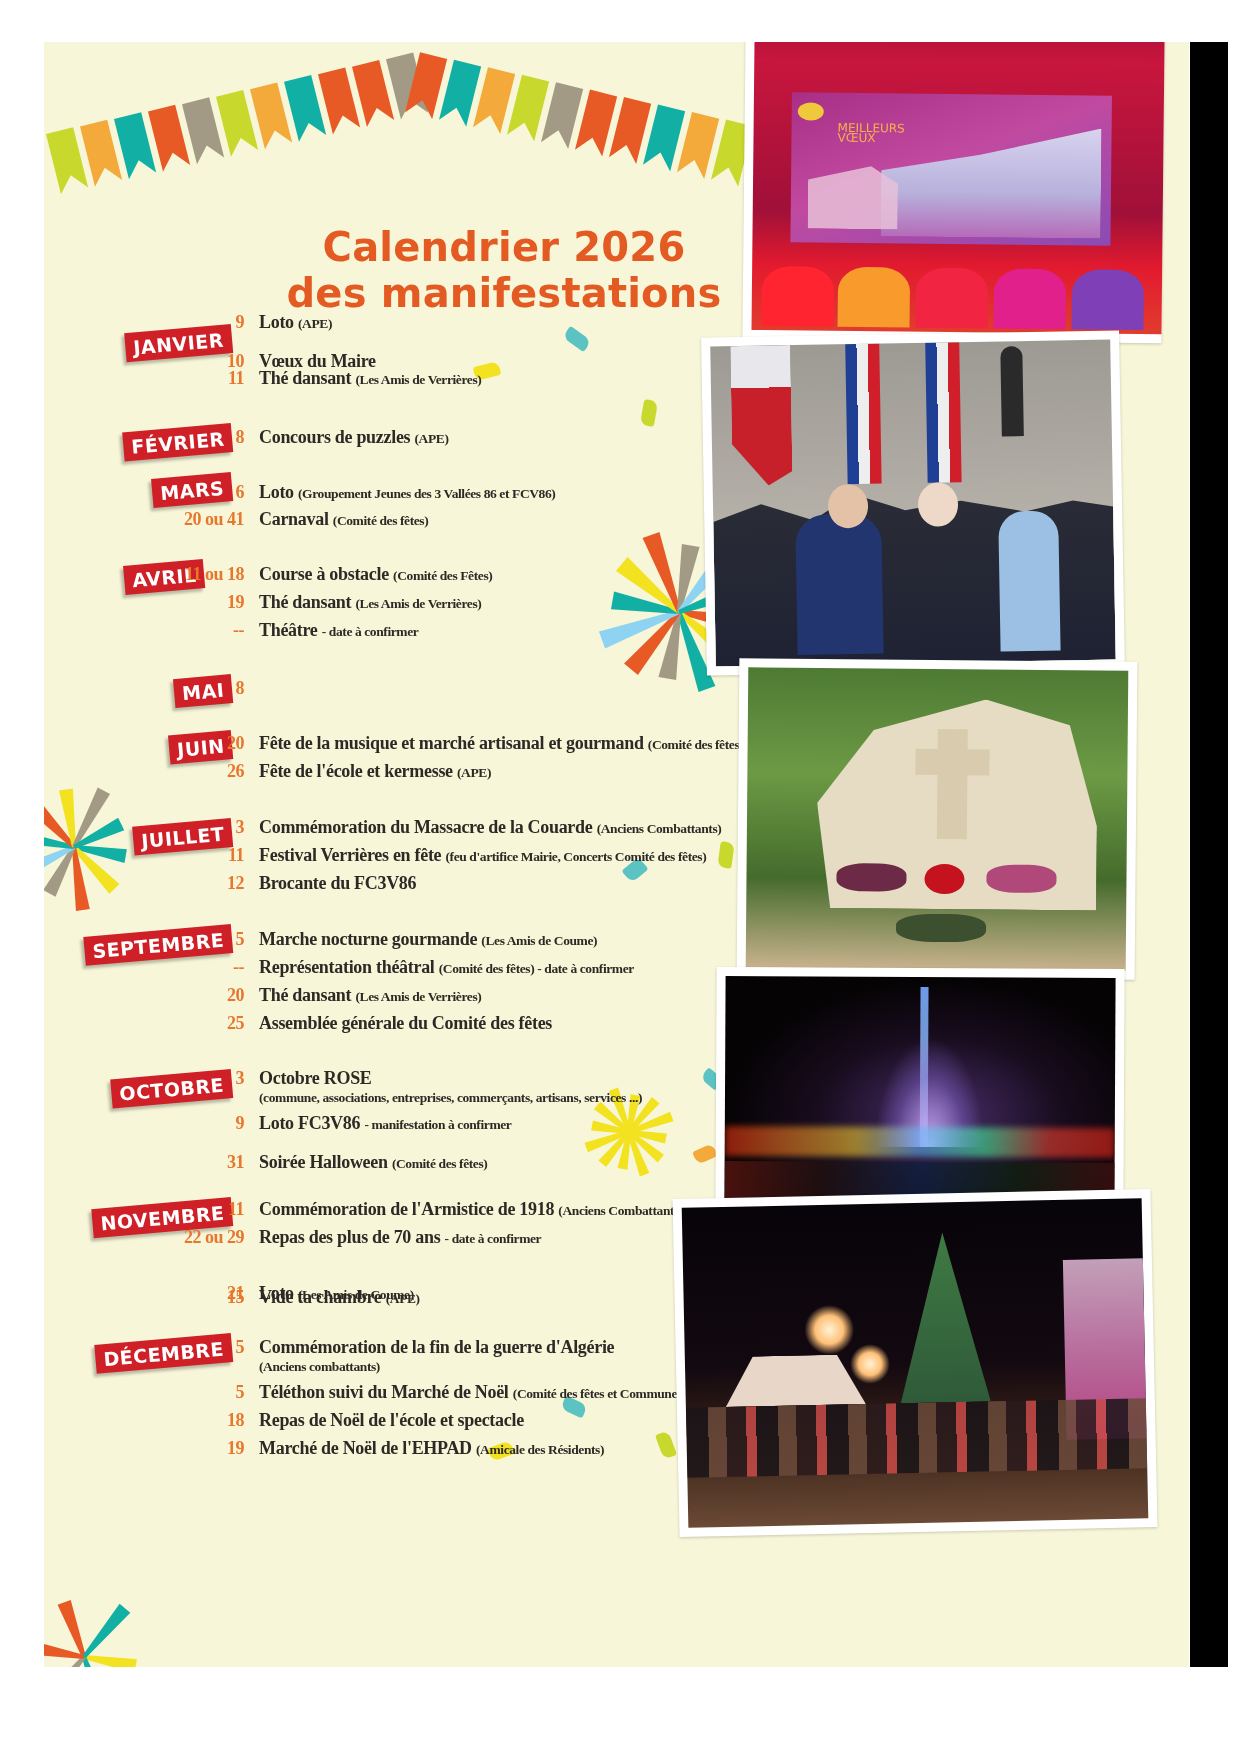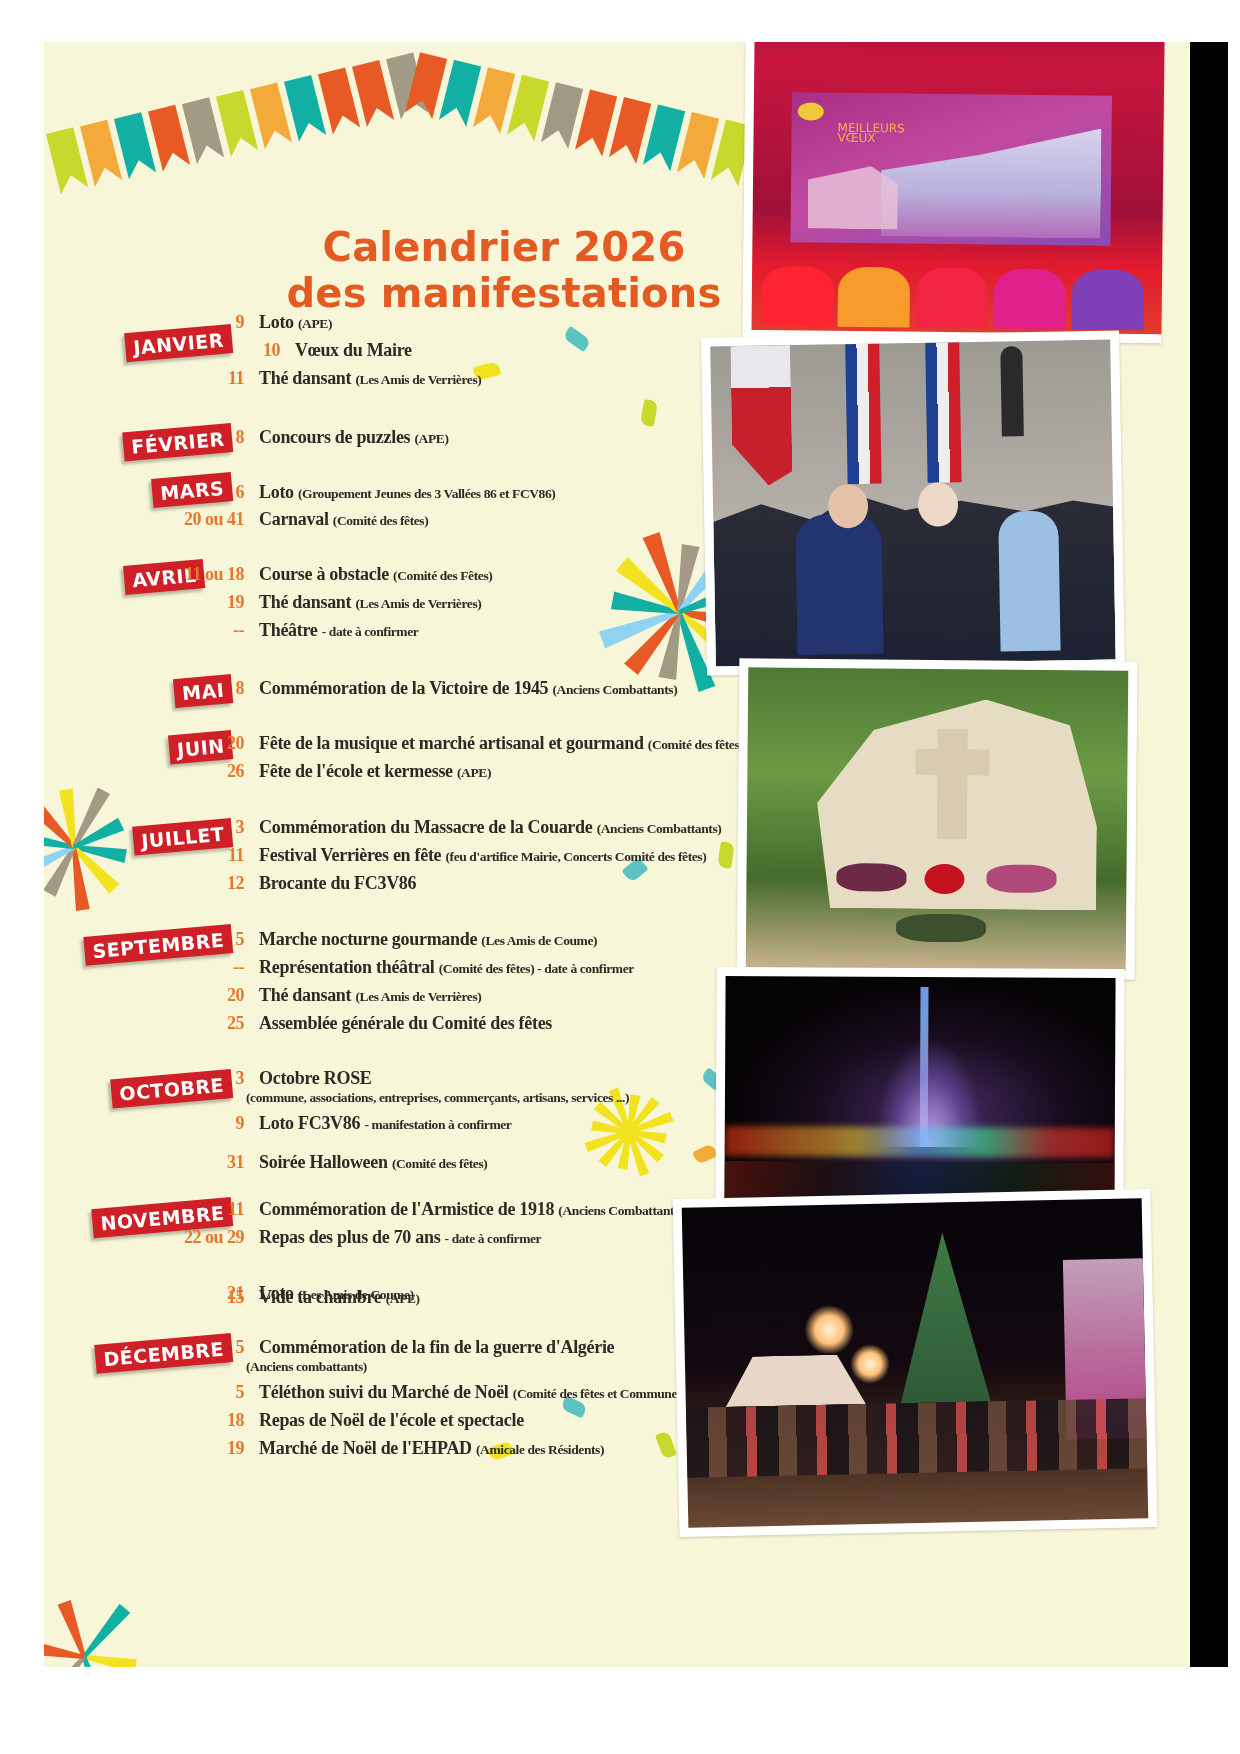--- a/index.html
+++ b/index.html
@@ -11,21 +11,21 @@
   
   .bunting { position: absolute; left: 0; top: 0; width: 770px; height: 190px; }
 
   .title { position: absolute; left: 200px; top: 182px; width: 520px; text-align: center; color: #e35b22; font-family: "DejaVu Sans", sans-serif; font-weight: bold; font-size: 40px; line-height: 46px; letter-spacing: 0.2px; }
   .month-tag { position: absolute; background: #cf2027; color: #fff; font-family: "DejaVu Sans", sans-serif; font-weight: bold; font-size: 19px; padding: 4px 8px 3px 8px; letter-spacing: 0.5px; box-shadow: -3px 3px 3px rgba(0,0,0,0.25); transform: rotate(-5deg); transform-origin: right center; white-space: nowrap; }
 
   .event { position: absolute; left: 0; width: 760px; height: 30px; }
   .event .date { position: absolute; right: 560px; top: 0; color: #e8772e; font-family: "Liberation Serif", serif; font-weight: bold; font-size: 18px; white-space: nowrap; text-align: right; letter-spacing: -0.5px; }
   .event .label { position: absolute; left: 215px; top: 0; color: #2d2a26; font-family: "Liberation Serif", serif; font-weight: bold; font-size: 18px; white-space: nowrap; letter-spacing: -0.3px; }
   .event .org { font-size: 13.5px; font-weight: bold; letter-spacing: -0.4px; }
-  .event .sub { position: absolute; left: 202px; top: 22px; color: #2d2a26; font-family: "Liberation Serif", serif; font-weight: bold; font-size: 13.5px; white-space: nowrap; letter-spacing: -0.4px; text-align: center; }
+  .event .sub { position: absolute; left: 215px; top: 22px; color: #2d2a26; font-family: "Liberation Serif", serif; font-weight: bold; font-size: 13.5px; white-space: nowrap; letter-spacing: -0.4px; text-align: center; }
 
   .photo { position: absolute; background: #fff; padding: 9px; box-shadow: 0 1px 3px rgba(0,0,0,0.2); }
   .photo .img { width: 100%; height: 100%; position: relative; overflow: hidden; }
 
   .confetti { position: absolute; border-radius: 3px 8px 3px 8px; }
 </style>
 </head>
 <body>
 
 <div class="page">
@@ -121,21 +121,21 @@
   <div class="confetti" style="left:518px;top:1358px;width:24px;height:14px;background:#5cc3c3;transform:rotate(25deg)"></div>
   <div class="confetti" style="left:615px;top:1390px;width:14px;height:26px;background:#c9d82c;transform:rotate(-20deg)"></div>
   <div class="confetti" style="left:445px;top:1402px;width:24px;height:14px;background:#f2e21f;transform:rotate(-20deg)"></div>
 
   <div id="calendar">
       <div class="month-tag" style="top: 282px; right: 957px;">JANVIER</div>
       <div class="event" style="top: 270px;">
         <span class="date">9</span>
         <span class="label"><span>Loto</span> <span class="org">(APE)</span></span>
       </div>
-      <div class="event" style="top: 298px; margin-left: 36px;">
+      <div class="event" style="top: 309px;">
         <span class="date">10</span>
         <span class="label"><span>Vœux du Maire</span></span>
       </div>
       <div class="event" style="top: 326px;">
         <span class="date">11</span>
         <span class="label"><span>Thé dansant</span> <span class="org">(Les Amis de Verrières)</span></span>
       </div>
       <div class="month-tag" style="top: 381px; right: 957px;">FÉVRIER</div>
       <div class="event" style="top: 385px;">
         <span class="date">8</span>
@@ -159,21 +159,20 @@
         <span class="date">19</span>
         <span class="label"><span>Thé dansant</span> <span class="org">(Les Amis de Verrières)</span></span>
       </div>
       <div class="event" style="top: 578px;">
         <span class="date">--</span>
         <span class="label"><span>Théâtre</span> <span class="org">- date à confirmer</span></span>
       </div>
       <div class="month-tag" style="top: 632px; right: 957px;">MAI</div>
       <div class="event" style="top: 636px;">
         <span class="date">8</span>
-        <span class="label"><span>Commémoration de la Victoire de 1945</span> <span class="org">(Anciens Combattants)</span></span>
       </div>
       <div class="month-tag" style="top: 688px; right: 957px;">JUIN</div>
       <div class="event" style="top: 691px;">
         <span class="date">20</span>
         <span class="label"><span>Fête de la musique et marché artisanal et gourmand</span> <span class="org">(Comité des fêtes)</span></span>
       </div>
       <div class="event" style="top: 719px;">
         <span class="date">26</span>
         <span class="label"><span>Fête de l'école et kermesse</span> <span class="org">(APE)</span></span>
       </div>

